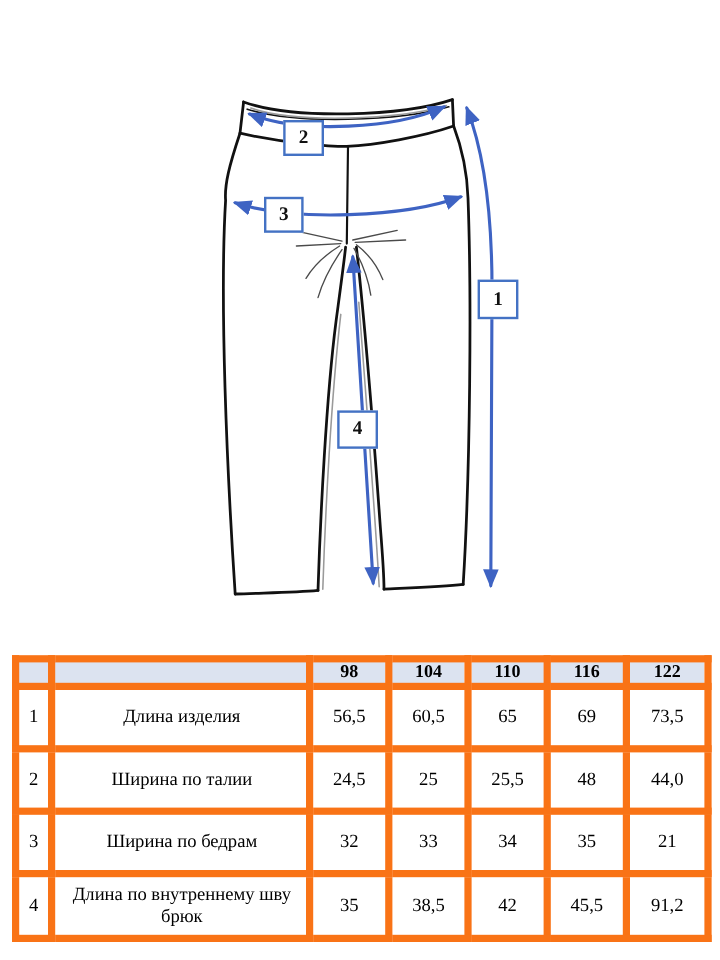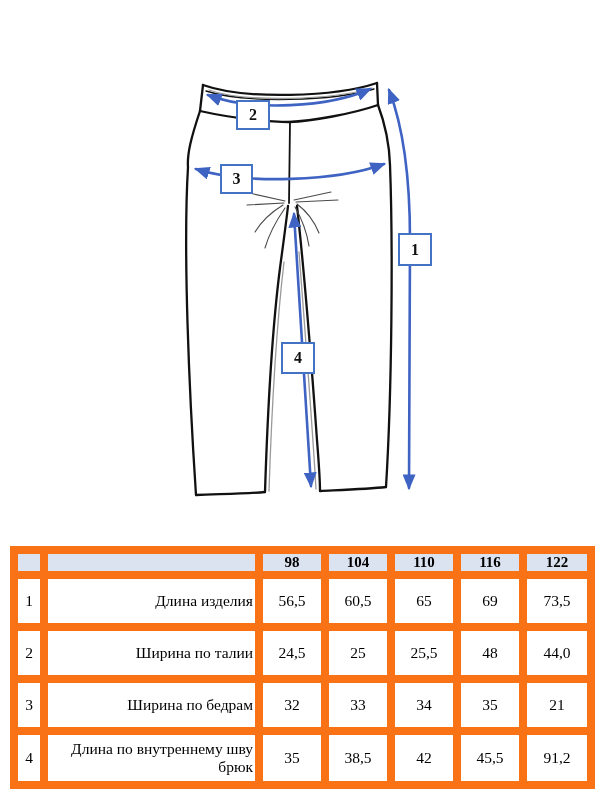--- a/index.html
+++ b/index.html
@@ -24,35 +24,35 @@
   #marker-1{left:398px;top:233px;width:34px;height:33px;}
   #marker-4{left:281px;top:342px;width:34px;height:32px;}
 
   #size-table{
     position:absolute;left:10px;top:546px;
     width:577px;height:232px;
     border-collapse:collapse;table-layout:fixed;
     font-size:15.5px;color:#000000;
   }
   #size-table td,#size-table th{
-    border:8px solid #f97316;
+    border:6px solid #f97316;
     padding:0;
     vertical-align:middle;
     text-align:center;
     overflow:hidden;
   }
   #size-table thead tr{height:22px;}
   #size-table thead th{
     background:#dce3f0;
     font-weight:bold;font-size:15px;
   }
   #size-table tbody tr.r{height:52px;}
   #size-table tbody tr.r-last{height:54px;}
   #size-table td.name-cell{
-    text-align:right;
+    text-align:center;
     padding-left:4px;padding-right:2px;
   }
 </style>
 </head>
 <body>
 
 <div id="page">
 
   <svg id="diagram-svg" width="600" height="540" viewBox="0 0 600 540">
     <defs>

